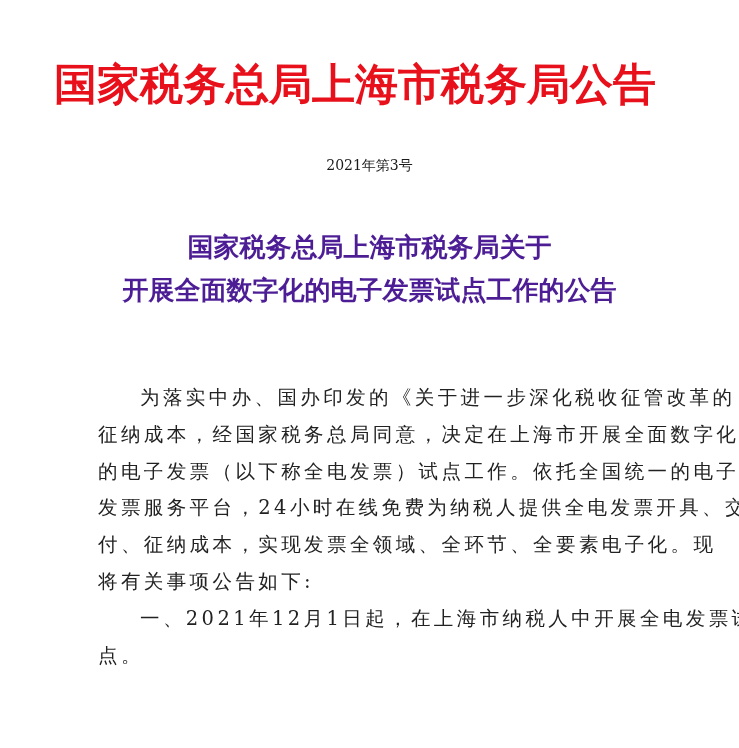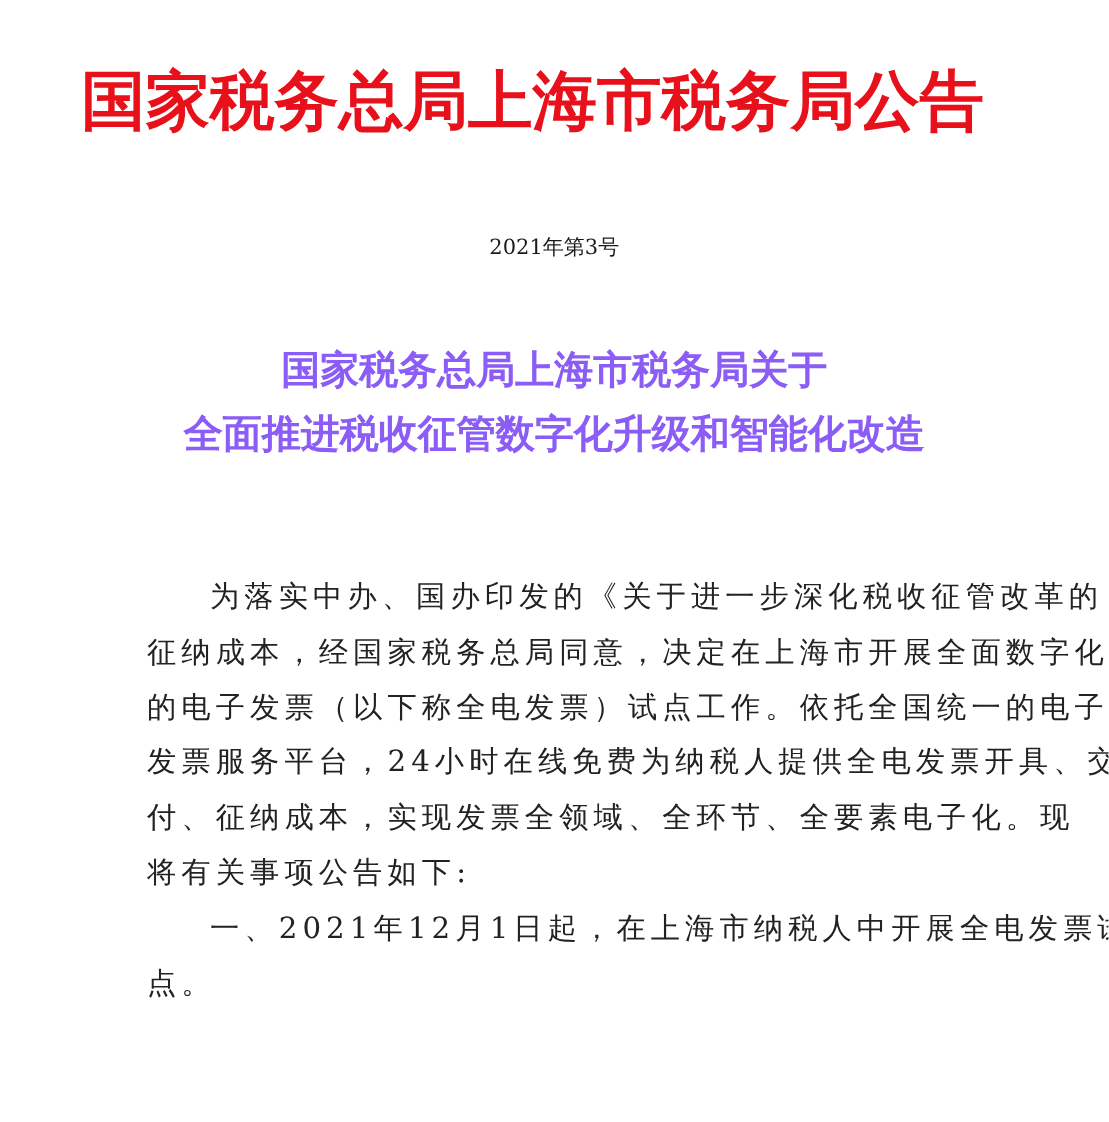--- a/index.html
+++ b/index.html
@@ -10,21 +10,21 @@
     body {
       width: 739px;
       height: 748px;
       overflow: hidden;
       position: relative;
       font-family: "DejaVu Serif", "Liberation Serif", serif;
       color: #1a1a1a;
     }
     .masthead {
       position: absolute;
-      top: 40px;
+      top: 56px;
       left: 0;
       width: 710px;
       text-align: center;
       font-size: 43px;
       line-height: 56px;
       font-weight: bold;
       color: #e8101a;
       letter-spacing: 0px;
       white-space: nowrap;
     }
@@ -40,21 +40,21 @@
     }
     .title-block {
       position: absolute;
       top: 226px;
       left: 0;
       width: 739px;
       text-align: center;
       font-weight: bold;
       font-size: 26px;
       line-height: 43px;
-      color: #8b5cf6;
+      color: #4c1d95;
     }
     .title-line {
       display: block;
       white-space: nowrap;
     }
     .body {
       position: absolute;
       top: 380px;
       left: 98px;
       width: 556px;
@@ -75,21 +75,21 @@
   </style>
 </head>
 <body>
 
 <div class="masthead">国家税务总局上海市税务局公告</div>
 
 <div class="doc-number">2021年第3号</div>
 
 <div class="title-block">
   <span class="title-line">国家税务总局上海市税务局关于</span>
-  <span class="title-line">全面推进税收征管数字化升级和智能化改造</span>
+  <span class="title-line">开展全面数字化的电子发票试点工作的公告</span>
 </div>
 
 <div class="body">
   <span class="line indent">为落实中办、国办印发的《关于进一步深化税收征管改革的</span>
   <span class="line">征纳成本，经国家税务总局同意，决定在上海市开展全面数字化</span>
   <span class="line">的电子发票（以下称全电发票）试点工作。依托全国统一的电子</span>
   <span class="line">发票服务平台，24小时在线免费为纳税人提供全电发票开具、交</span>
   <span class="line">付、征纳成本，实现发票全领域、全环节、全要素电子化。现</span>
   <span class="line">将有关事项公告如下:</span>
   <span class="line indent">一、2021年12月1日起，在上海市纳税人中开展全电发票试</span>

